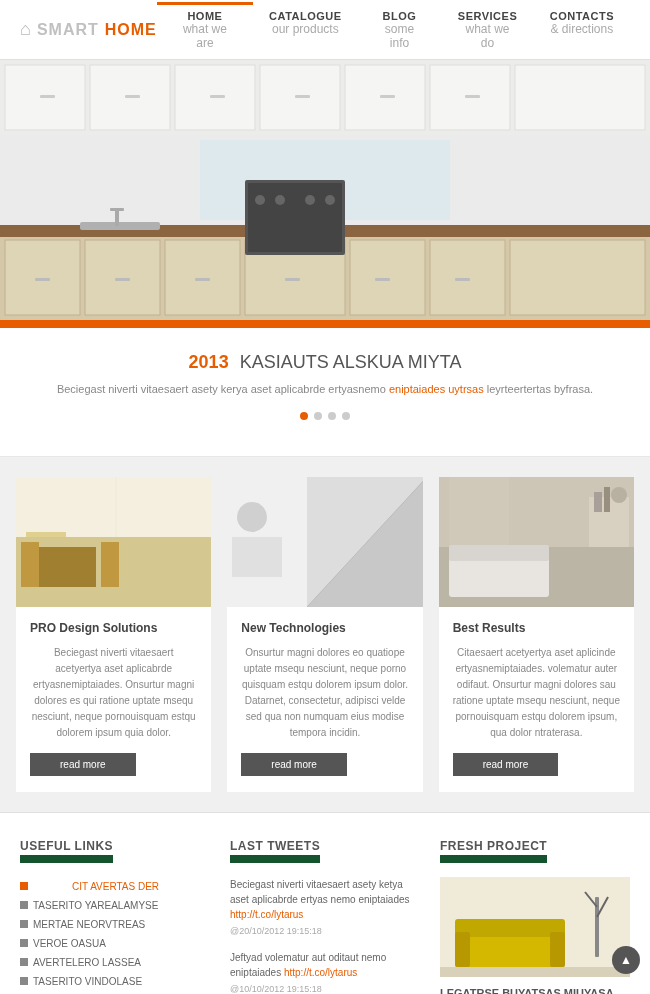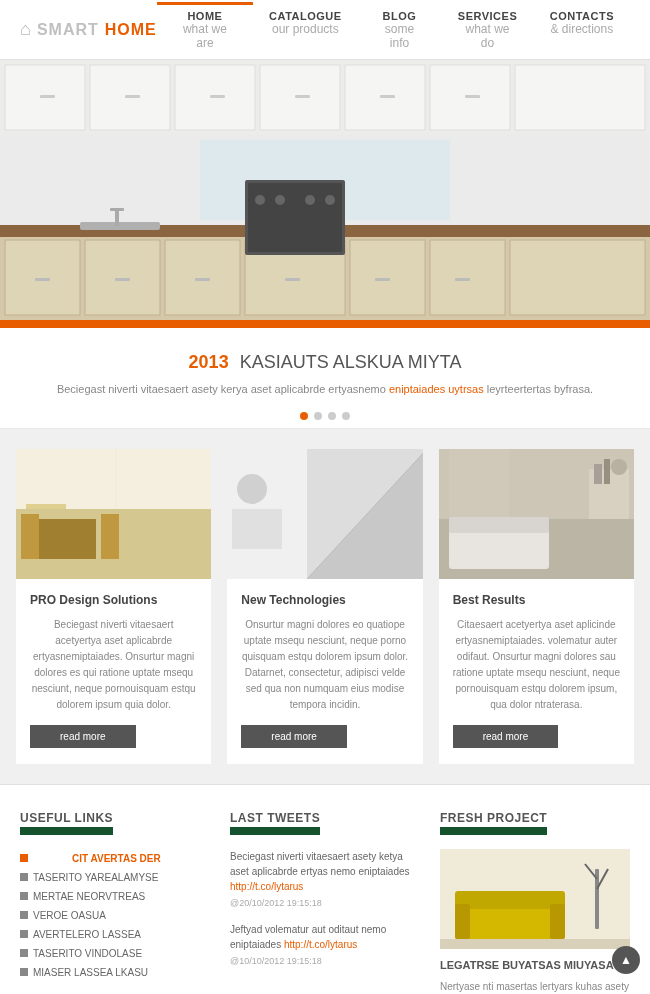--- a/index.html
+++ b/index.html
@@ -18,42 +18,42 @@
 
     
     #hero { position: relative; background: #e8e8e8; overflow: hidden; height: 260px; }
     #hero .hero-img { width: 100%; height: 260px; background: linear-gradient(135deg, #f5f5f5 0%, #ddd 100%); position: relative; overflow: hidden; }
     .kitchen-scene { width: 100%; height: 100%; background: #f0f0ee; position: relative; display: flex; align-items: center; justify-content: center; }
 
     
     .orange-bar { background: #e85d00; height: 8px; }
 
     
-    #headline { background: #fff; text-align: center; padding: 24px 40px 8px; border-bottom: 1px solid #e8e8e8; }
+    #headline { background: #fff; text-align: center; padding: 24px 40px 36px; border-bottom: 1px solid #e8e8e8; }
     .headline-title { font-size: 18px; color: #555; margin-bottom: 8px; }
     .headline-desc { font-size: 11px; color: #888; line-height: 1.5; margin-top: 6px; }
     .headline-desc .highlight { color: #e85d00; }
     .dots { display: flex; justify-content: center; gap: 6px; margin-top: 14px; }
     .dot { width: 8px; height: 8px; border-radius: 50%; background: #ccc; }
     .dot.active { background: #e85d00; }
     .features-grid { display: grid; grid-template-columns: 1fr 1fr 1fr; gap: 16px; }
     .feature-card { background: #fff; }
     .feature-img { height: 130px; overflow: hidden; }
 
     .feature-content { padding: 14px 14px 16px; }
     .feature-title { font-size: 12px; font-weight: bold; color: #444; margin-bottom: 10px; }
     .feature-text { font-size: 10px; color: #888; line-height: 1.6; margin-bottom: 12px; text-align: center; }
     .btn-readmore { display: inline-block; background: #555; color: #fff; font-size: 10px; padding: 6px 30px; cursor: pointer; }
 
     
     #bottom { background: #fff; padding: 26px 20px 20px; display: grid; grid-template-columns: 1fr 1fr 1fr; gap: 20px; border-top: 1px solid #e0e0e0; }
     .bottom-section h3 { font-size: 12px; font-weight: bold; color: #555; text-transform: uppercase; letter-spacing: 0.5px; margin-bottom: 14px; padding-bottom: 2px; border-bottom: 8px solid #14532d; display: inline-block; }
     .useful-links ul { list-style: none; }
     .useful-links ul li { font-size: 10px; color: #666; padding: 4px 0; display: flex; align-items: center; gap: 5px; cursor: pointer; }
-    .useful-links ul li:first-child { color: #e85d00; font-weight: bold; gap: 44px; }
+    .useful-links ul li:first-child { color: #e85d00; font-weight: normal; gap: 44px; }
     .link-bullet { width: 8px; height: 8px; background: #e85d00; display: inline-block; flex-shrink: 0; }
 
     
     .tweet { margin-bottom: 14px; }
     .tweet-text { font-size: 10px; color: #666; line-height: 1.5; margin-bottom: 4px; }
     .tweet-link { color: #e85d00; }
     .tweet-date { font-size: 9px; color: #aaa; }
 
     
     .fresh-img { width: 100%; height: 100px; background: linear-gradient(135deg, #e8e0c8 0%, #f5f0d8 100%); position: relative; overflow: hidden; margin-bottom: 10px; }

